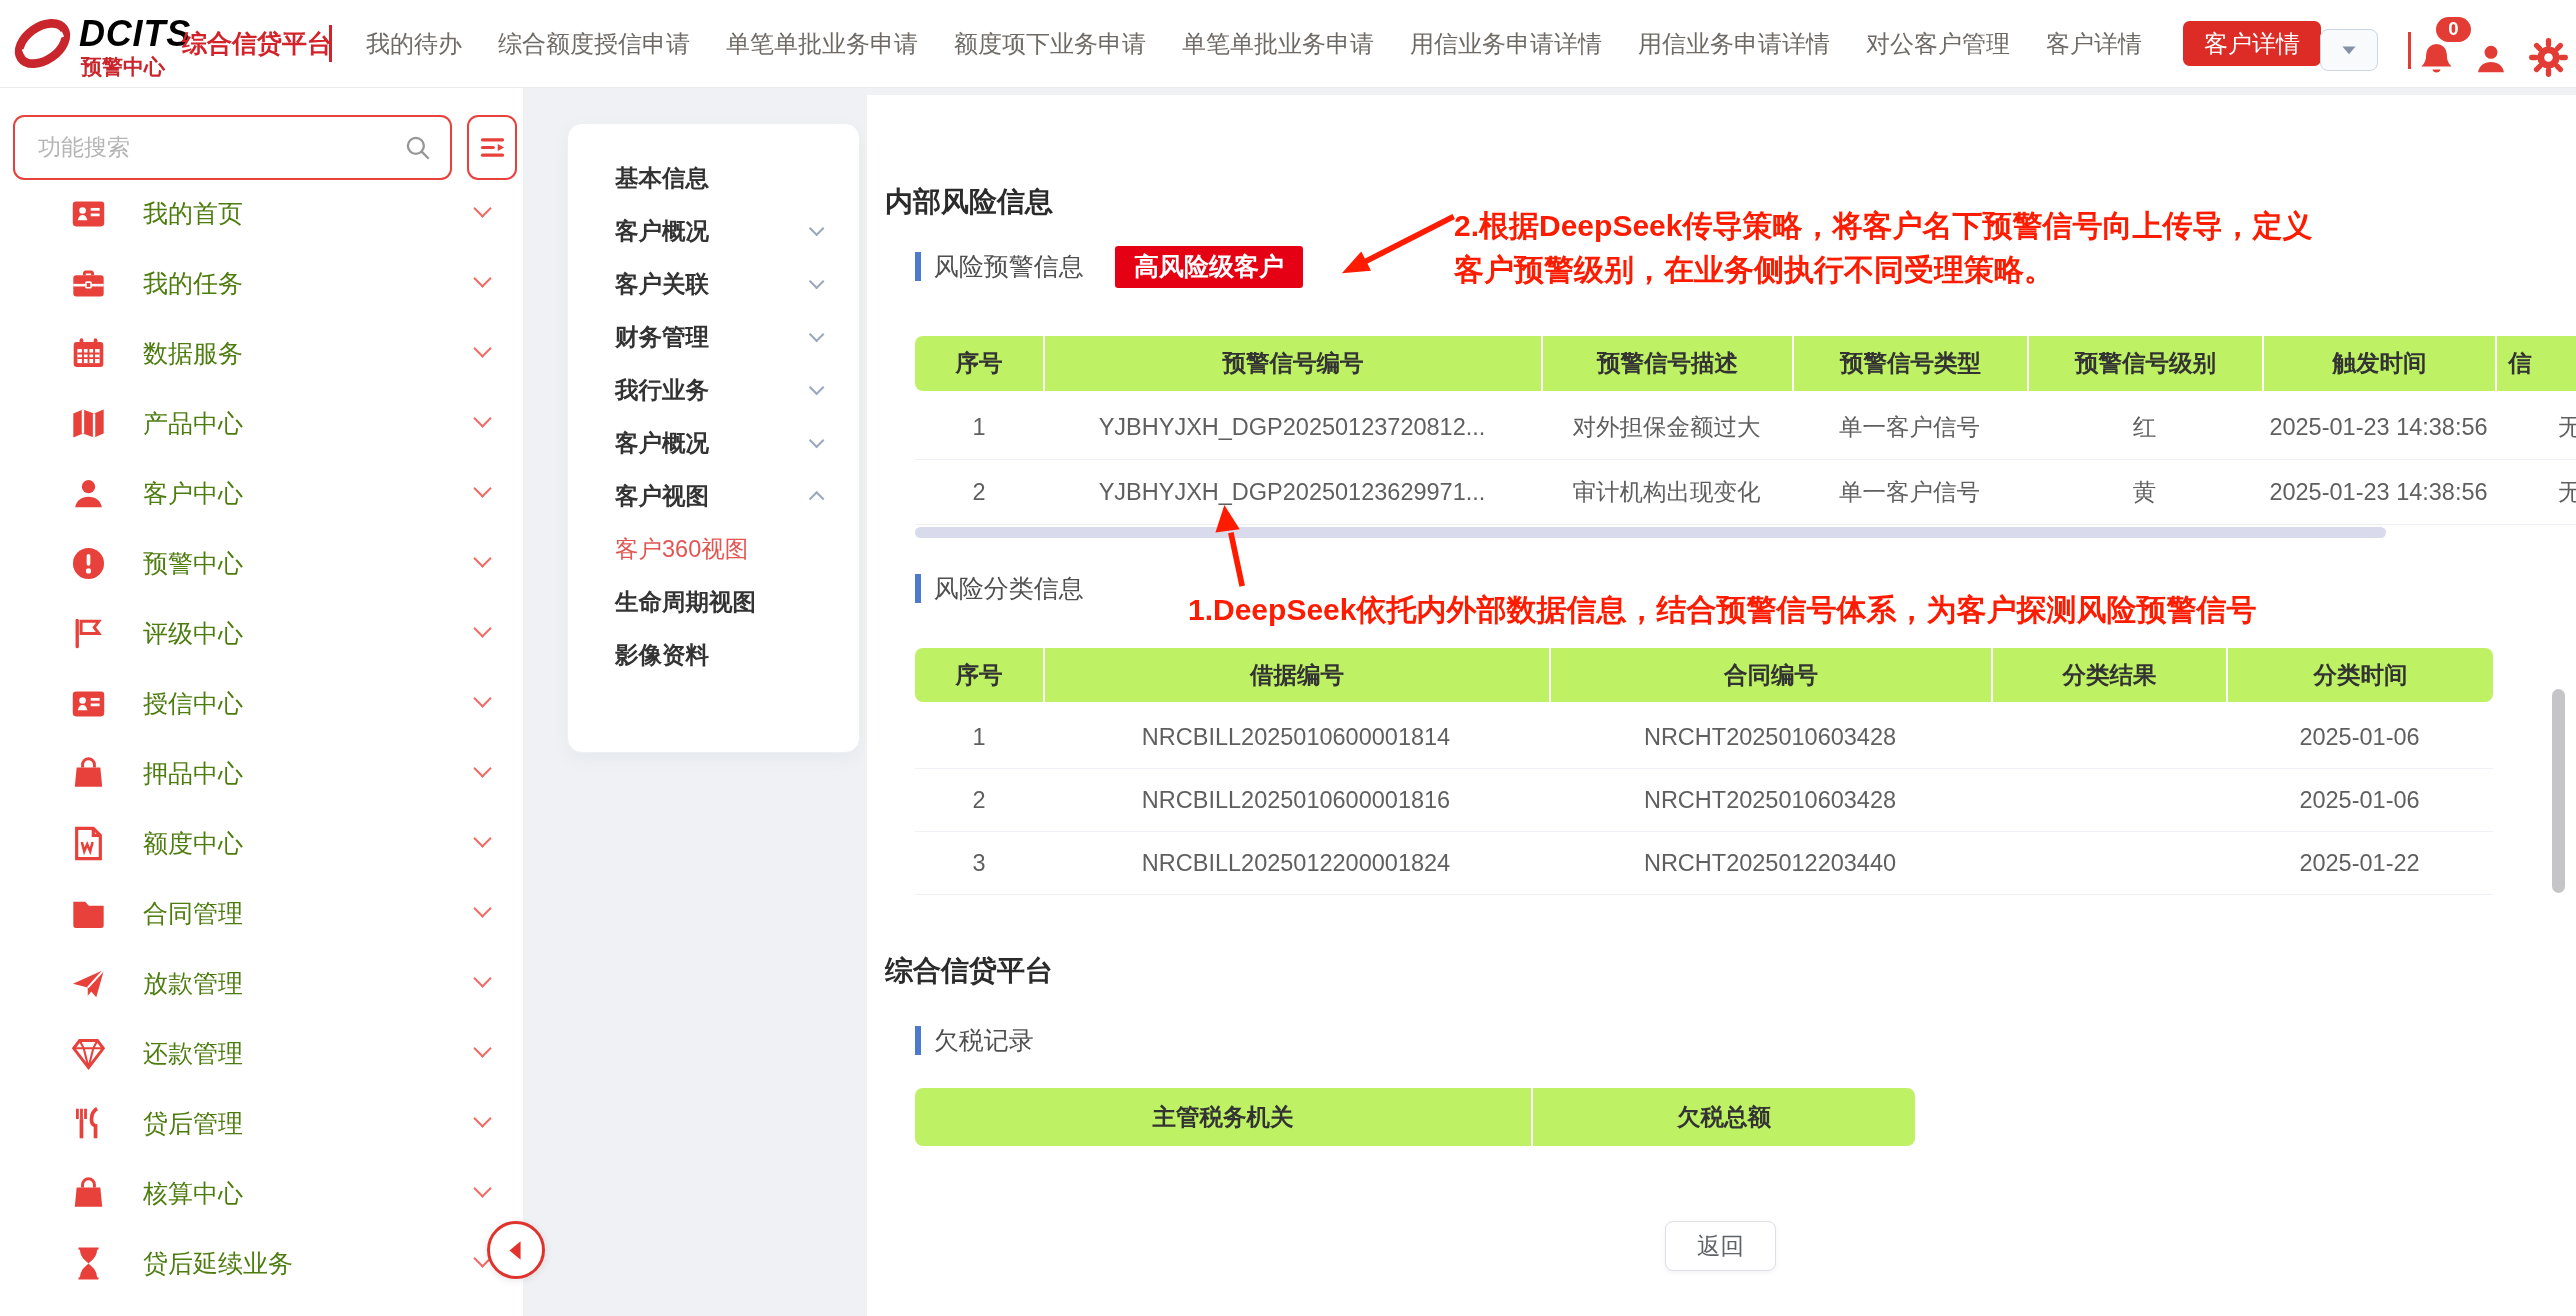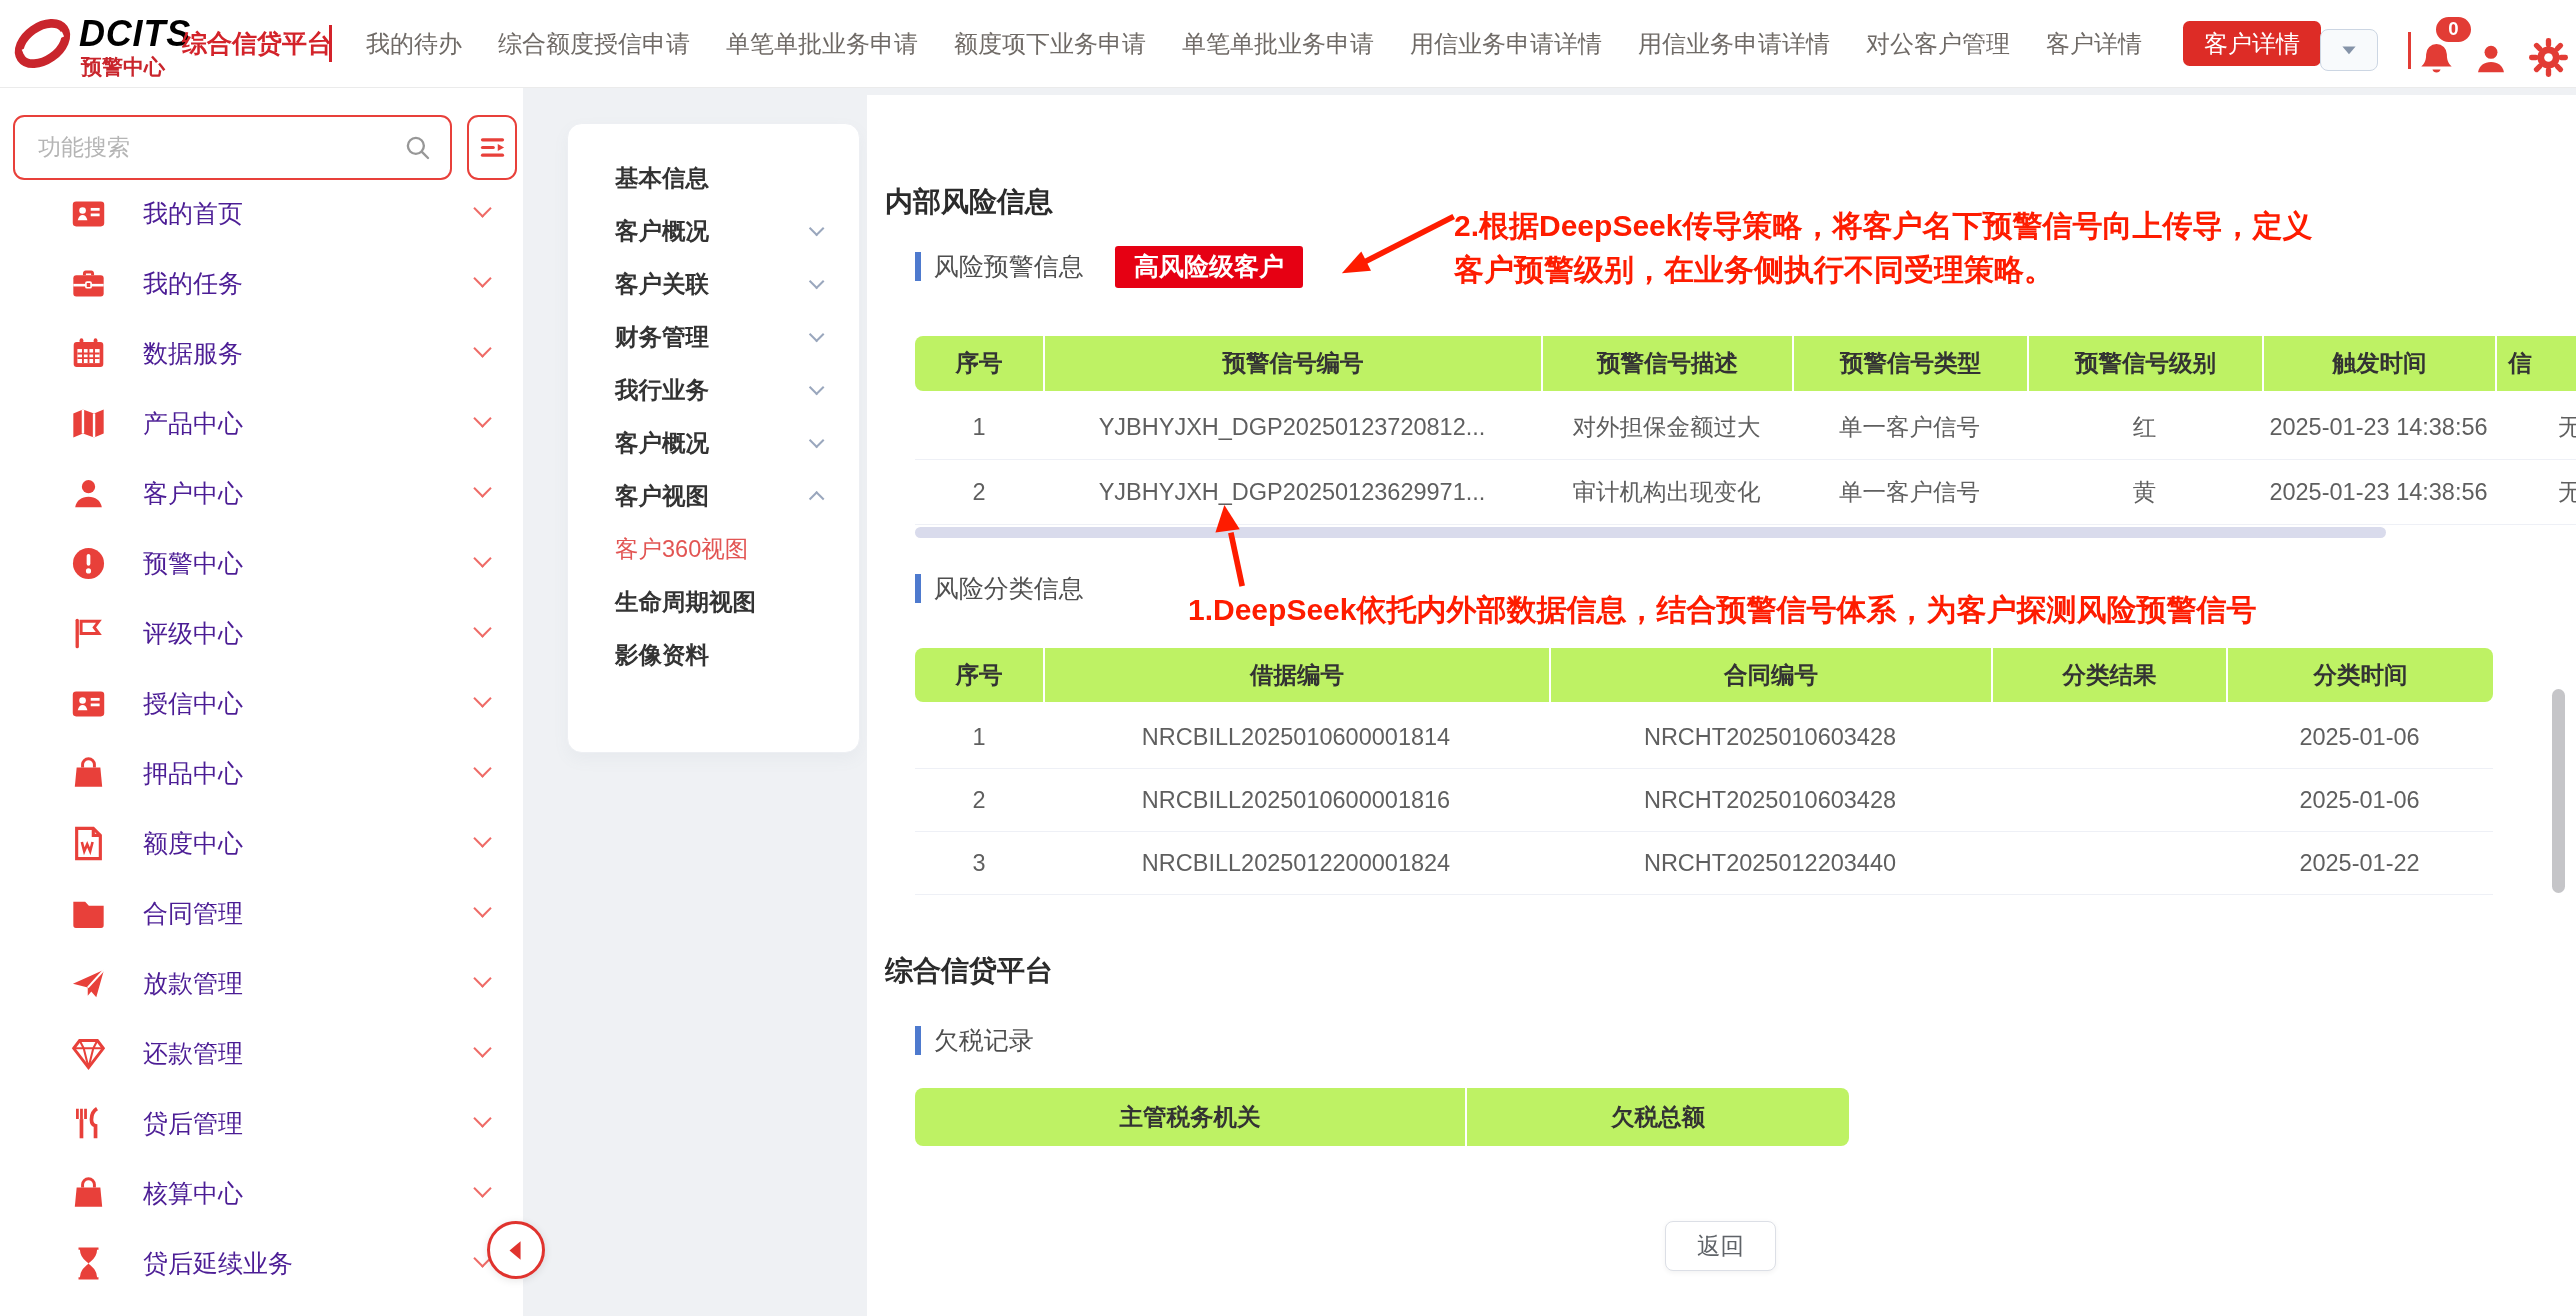--- a/index.html
+++ b/index.html
@@ -29,21 +29,21 @@
 .search-box{position:absolute;left:13px;top:27px;width:439px;height:65px;border:2.4px solid #e8403a;border-radius:11.3px;display:flex;align-items:center;background:#fff}
 .search-box input{flex:1;border:none;outline:none;font-size:23px;color:#666;padding-left:23px;background:transparent;font-family:inherit}
 .search-box input::placeholder{color:#b5b5b5}
 .search-ic{width:27.6px;height:27.6px;color:#979797;margin-right:18px;flex:none}
 .menu-btn{position:absolute;left:467px;top:27px;width:50px;height:65px;border:2.4px solid #e8403a;border-radius:11.3px;background:#fff;display:flex;align-items:center;justify-content:center;color:#e8403a;cursor:pointer}
 .menu-btn svg{width:29px;height:29px}
 .side-menu{position:absolute;left:0;top:90px;width:523px}
 .side-item{height:70px;display:flex;align-items:center;padding-left:70px;position:relative;cursor:pointer}
 .side-ic{width:37px;height:37px;color:#e8403a;margin-right:36px;flex:none}
 .side-ic svg{width:100%;height:100%}
-.side-label{font-size:25px;color:#4c1d95;white-space:nowrap}
+.side-label{font-size:25px;color:#4d7c0f;white-space:nowrap}
 .side-chev{position:absolute;right:34px;top:50%;margin-top:-11.3px;width:13px;height:13px;border-right:2.4px solid #ef6b66;border-bottom:2.4px solid #ef6b66;transform:rotate(45deg)}
 .collapse{position:absolute;left:487px;top:1133px;width:58px;height:58px;border-radius:50%;background:#fff;border:3.2px solid #e0332e;display:flex;align-items:center;justify-content:center;color:#e0332e;z-index:30;box-shadow:0 1.6px 8px rgba(0,0,0,.10);cursor:pointer}
 .collapse svg{width:29px;height:29px}
 
 .submenu-card{position:absolute;left:567px;top:35px;width:293px;height:630px;background:#fff;border:1.6px solid #edeff3;border-radius:14.6px;box-shadow:0 6.5px 16px rgba(120,130,150,.06);padding-top:27.6px}
 .sub-row{height:53px;display:flex;align-items:center;padding:0 32px 0 47px;position:relative;cursor:pointer}
 .sub-label{font-size:23.5px;font-weight:bold;color:#333;white-space:nowrap}
 .sub-active .sub-label{color:#e25553;font-weight:normal}
 .sub-chev{position:absolute;right:37px;top:50%;width:11.3px;height:11.3px;border-right:2.4px solid #9aa7bd;border-bottom:2.4px solid #9aa7bd}
 .sub-chev.down{transform:rotate(45deg);margin-top:-8px}
@@ -458,21 +458,21 @@
 
     <div class="big-title" style="left:18px;top:857px">综合信贷平台</div>
 
     <div class="sec-row" style="left:48px;top:925px">
       <span class="sec-bar"></span>
       <span class="sec-title">欠税记录</span>
     </div>
 
     <div class="tbl t3" id="t3" style="left:48px;top:993px">
         <div class="hrow">
-          <div class="hcell" style="width: 550px;">主管税务机关</div>
+          <div class="hcell" style="width: 616px;">主管税务机关</div>
           <div class="hcell" style="width: 384px;">欠税总额</div>
         </div>
       </div>
 
     <button class="back-btn">返回</button>
 
     <svg class="anno-svg" viewBox="0 0 2109 1508" width="1709" height="1222">
       <line x1="724" y1="150" x2="612" y2="207" stroke="#fe1c00" stroke-width="7"></line>
       <polygon points="586,220 610,193 622,217" fill="#fe1c00"></polygon>
       <line x1="463" y1="606" x2="449" y2="540" stroke="#fe1c00" stroke-width="7"></line>

